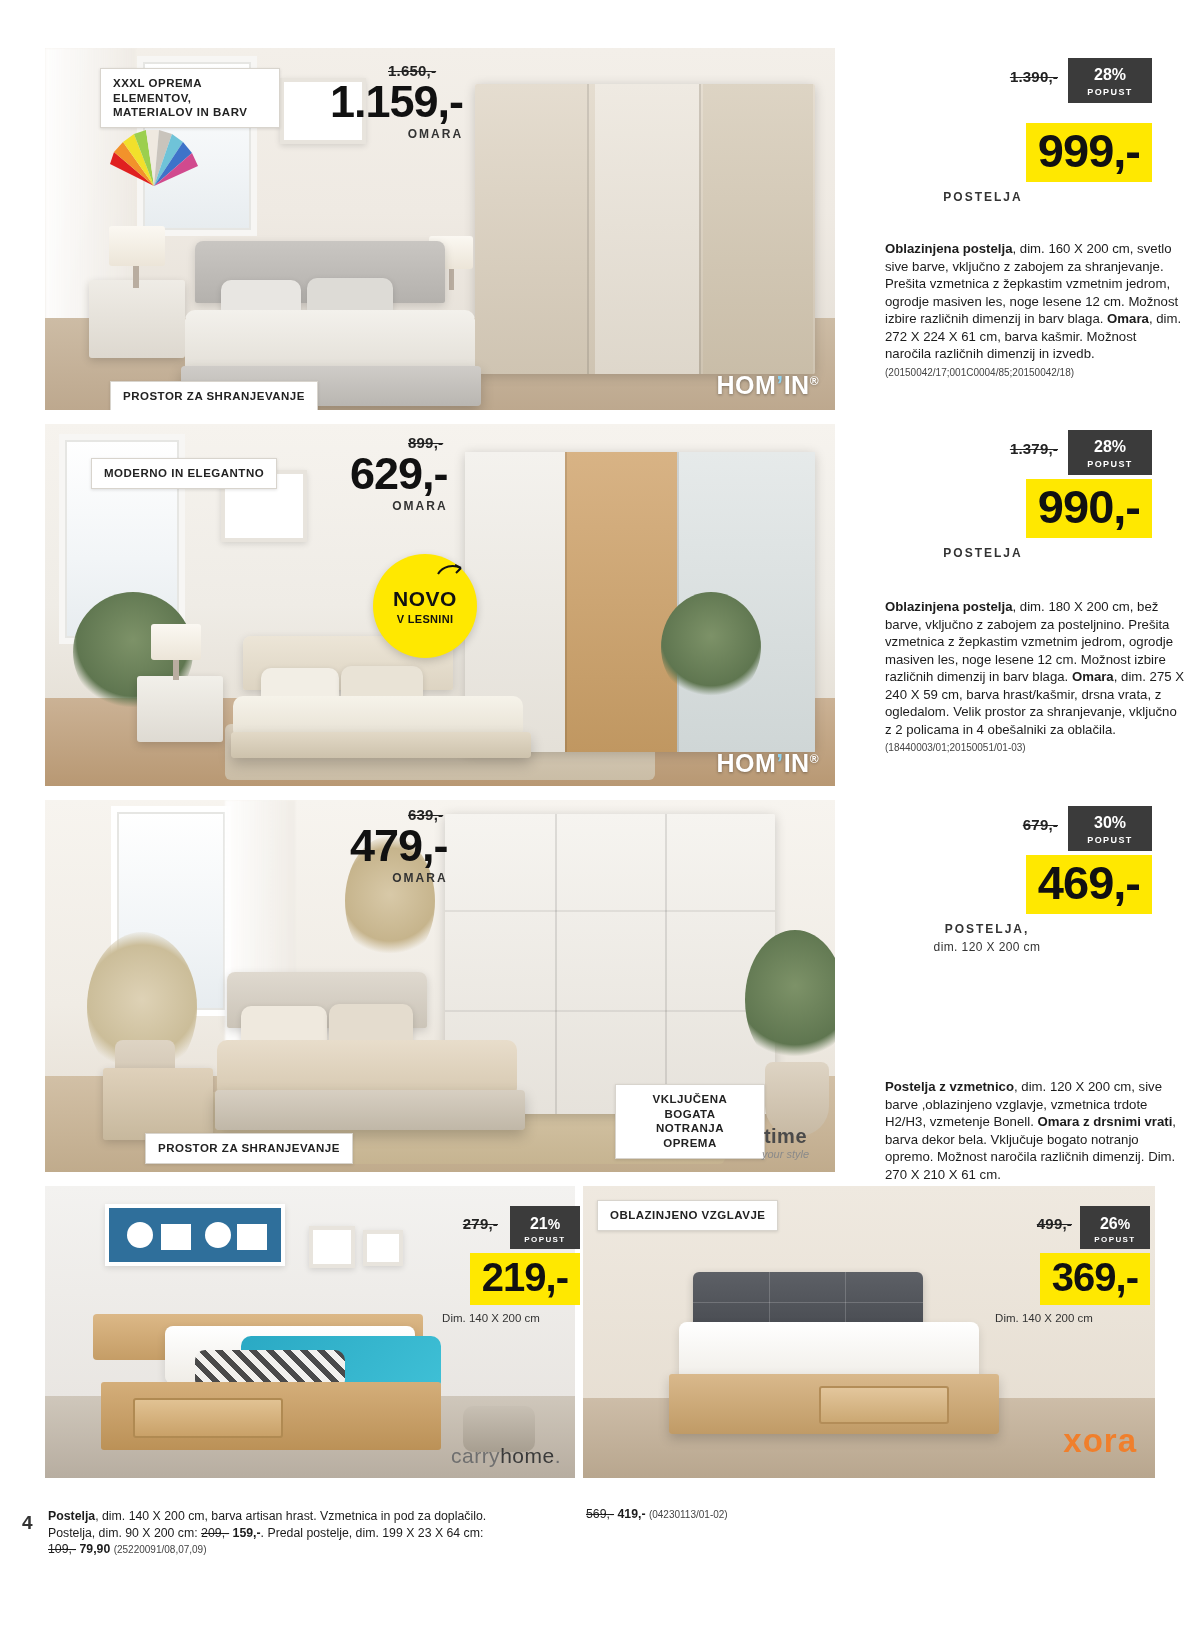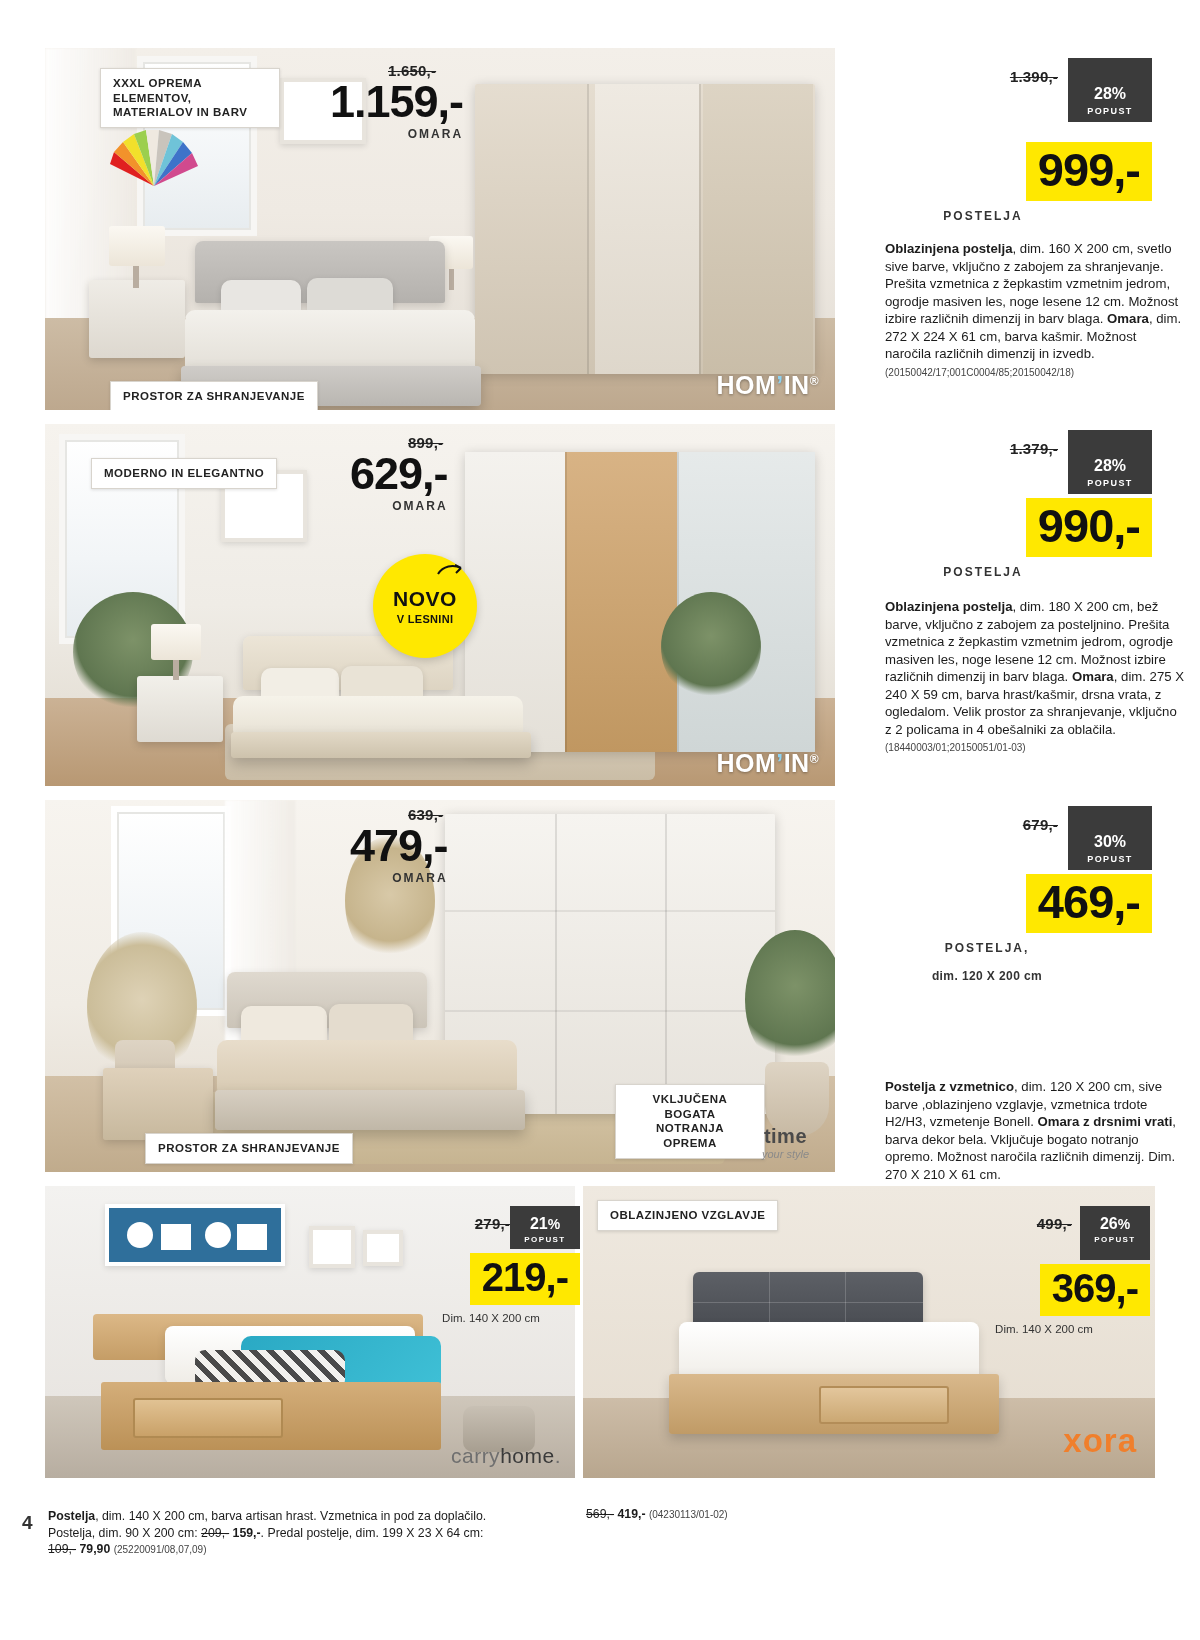--- a/index.html
+++ b/index.html
@@ -135,21 +135,21 @@
     background: #ffe800;
     padding: 4px 12px 6px 12px;
     font-size: 47px; font-weight: 800; letter-spacing: -1px; color: #111;
     line-height: 1.04;
     white-space: nowrap;
   }
   .yellow-price.small { font-size: 40px; }
   .discount-badge {
     display: inline-flex; flex-direction: column; align-items: center; justify-content: center;
     background: #3b3b3b; color: #fff;
-    padding: 19px 10px 6px 10px; min-width: 84px;
+    padding: 0 10px 6px 10px; min-width: 84px;
   }
   .discount-badge .pct { font-size: 27px; font-weight: 800; line-height: 1; }
   .discount-badge .pct span { font-size: 16px; }
   .discount-badge .word { font-size: 9px; letter-spacing: 1.4px; font-weight: 700; margin-top: 2px; }
 
   .callout {
     position: absolute;
     background: #fff;
     border: 1px solid #d8d4cd;
     padding: 7px 12px;
@@ -411,21 +411,21 @@
       <div class="old-price" style="margin-top:10px;">679,-</div>
       <div class="discount-badge">
         <div class="pct"><span>30</span><span>%</span></div>
         <div class="word">POPUST</div>
       </div>
     </div>
     <div style="text-align:right; margin-top:4px;">
       <span class="yellow-price">469,-</span>
     </div>
     <div class="sub-label" style="text-align:center; margin-top:8px; margin-right:40px;">POSTELJA,</div>
-    <div class="sub-label" style="text-align:center; margin-top:14px; margin-right:40px; letter-spacing:.4px; font-weight:700;">dim. 120 X 200 cm</div>
+    <div class="sub-label" style="text-align:center; margin-top:4px; margin-right:40px; letter-spacing:.4px; font-weight:400;">dim. 120 X 200 cm</div>
   </div>
 
   <div class="desc" style="left:885px; top:1078px;">
     <span><b>Postelja z vzmetnico</b><span>, dim. 120 X 200 cm, sive barve ,oblazinjeno vzglavje, vzmetnica trdote H2/H3, vzmetenje Bonell. </span><b>Omara z drsnimi vrati</b><span>, barva dekor bela. Vključuje bogato notranjo opremo. Možnost naročila različnih dimenzij. Dim. 270 X 210 X 61 cm.</span><br><span class="artnum">(01350005/04,01;06870342/01-04)</span></span>
   </div>
 
   <div class="photo room-d" style="left:45px; top:1186px; width:530px; height:292px;">
     <div style="position:absolute; left:0; top:0; width:100%; height:210px; background:linear-gradient(180deg,#f3f2f0,#e9e6e2);"></div>
     <div class="artframe" style="left:60px; top:18px; width:180px; height:62px; background:#2f6f9b; border-color:#fff;">
       <div style="position:absolute; left:18px; top:14px; width:26px; height:26px; border-radius:50%; background:#fff;"></div>
@@ -444,21 +444,21 @@
     <div style="position:absolute; left:56px; top:196px; width:340px; height:68px; background:linear-gradient(180deg,#d4ae7a,#bb9157); border-radius:3px;"></div>
     <div style="position:absolute; left:88px; top:212px; width:150px; height:40px; background:linear-gradient(180deg,#e1c293,#c9a168); border:2px solid #b08a52; border-radius:3px;"></div>
     <div style="position:absolute; left:418px; top:220px; width:72px; height:46px; background:linear-gradient(180deg,#c8c0b4,#a79e90); border-radius:10px;"></div>
 
     <div class="brand" style="right:14px; bottom:10px;">
       <span class="brand-carry"><span>carry</span><b>home</b>.</span>
     </div>
   </div>
 
   <div class="price-stack" style="left:420px; top:1206px; width:160px;">
-    <div style="display:flex; align-items:flex-start; justify-content:flex-end; gap:0;">
+    <div style="display:flex; align-items:flex-start; justify-content:flex-end; gap:12px;">
       <div class="old-price" style="margin-top:9px;">279,-</div>
       <div class="discount-badge" style="min-width:70px; padding:4px 8px 5px 8px;">
         <div class="pct" style="font-size:23px;"><span>21</span><span style="font-size:14px;">%</span></div>
         <div class="word" style="font-size:8px;">POPUST</div>
       </div>
     </div>
     <div style="text-align:right; margin-top:4px;">
       <span class="yellow-price small">219,-</span>
     </div>
     <div style="text-align:center; margin-top:7px; margin-right:18px; font-size:11.5px; color:#333;">Dim. 140 X 200 cm</div>
@@ -492,21 +492,21 @@
     <div style="position:absolute; left:236px; top:200px; width:130px; height:38px; background:linear-gradient(180deg,#e3c69c,#cba873); border:2px solid #b38d58; border-radius:3px;"></div>
 
     <div class="callout" style="left:14px; top:14px;">OBLAZINJENO VZGLAVJE</div>
 
     <div class="brand brand-xora" style="right:18px; bottom:18px;">xora</div>
   </div>
 
   <div class="price-stack" style="left:950px; top:1206px; width:200px;">
     <div style="display:flex; align-items:flex-start; justify-content:flex-end; gap:8px;">
       <div class="old-price" style="margin-top:9px;">499,-</div>
-      <div class="discount-badge" style="min-width:70px; padding:4px 8px 16px 8px;">
+      <div class="discount-badge" style="min-width:70px; padding:4px 8px 5px 8px;">
         <div class="pct" style="font-size:23px;"><span>26</span><span style="font-size:14px;">%</span></div>
         <div class="word" style="font-size:8px;">POPUST</div>
       </div>
     </div>
     <div style="text-align:right; margin-top:4px;">
       <span class="yellow-price small">369,-</span>
     </div>
     <div style="text-align:center; margin-top:7px; margin-right:12px; font-size:11.5px; color:#333;">Dim. 140 X 200 cm</div>
   </div>
 

